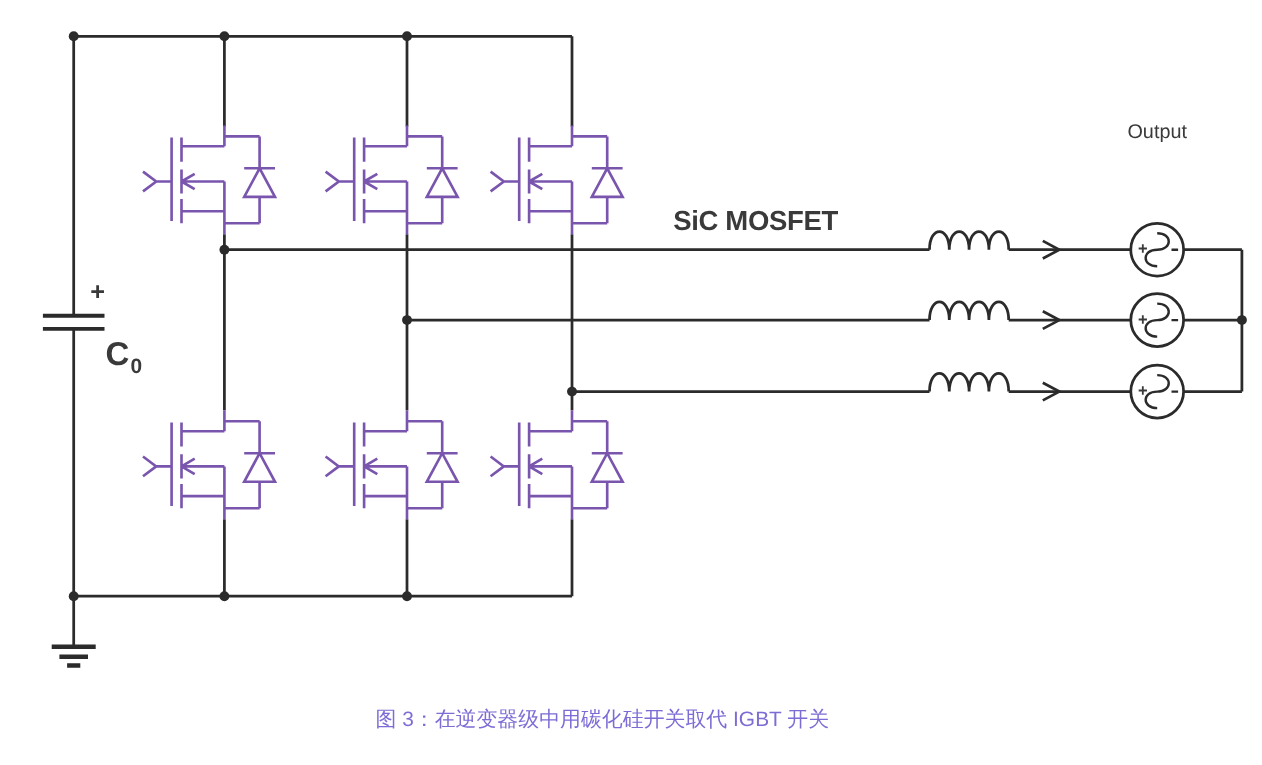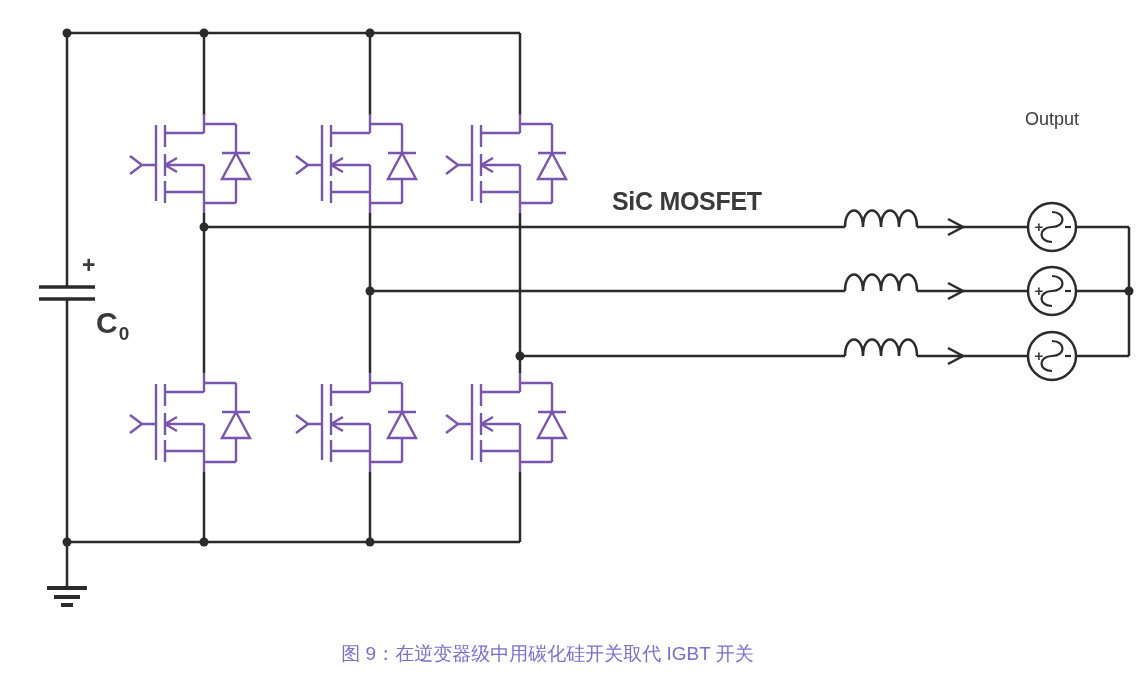--- a/index.html
+++ b/index.html
@@ -140,14 +140,14 @@
   </div>
 
   <div class="txt cap-plus">+</div>
 
   <div class="txt c0"><span class="c">C</span><span class="sub">0</span></div>
 
   <div class="txt src-plus" style="left:1030px;top:218px;">+</div>
   <div class="txt src-plus" style="left:1030px;top:282px;">+</div>
   <div class="txt src-plus" style="left:1030px;top:347px;">+</div>
 
-  <div class="txt caption">图 9：在逆变器级中用碳化硅开关取代 IGBT 开关</div>
+  <div class="txt caption">图 3：在逆变器级中用碳化硅开关取代 IGBT 开关</div>
 </div>
 
 </body></html>

